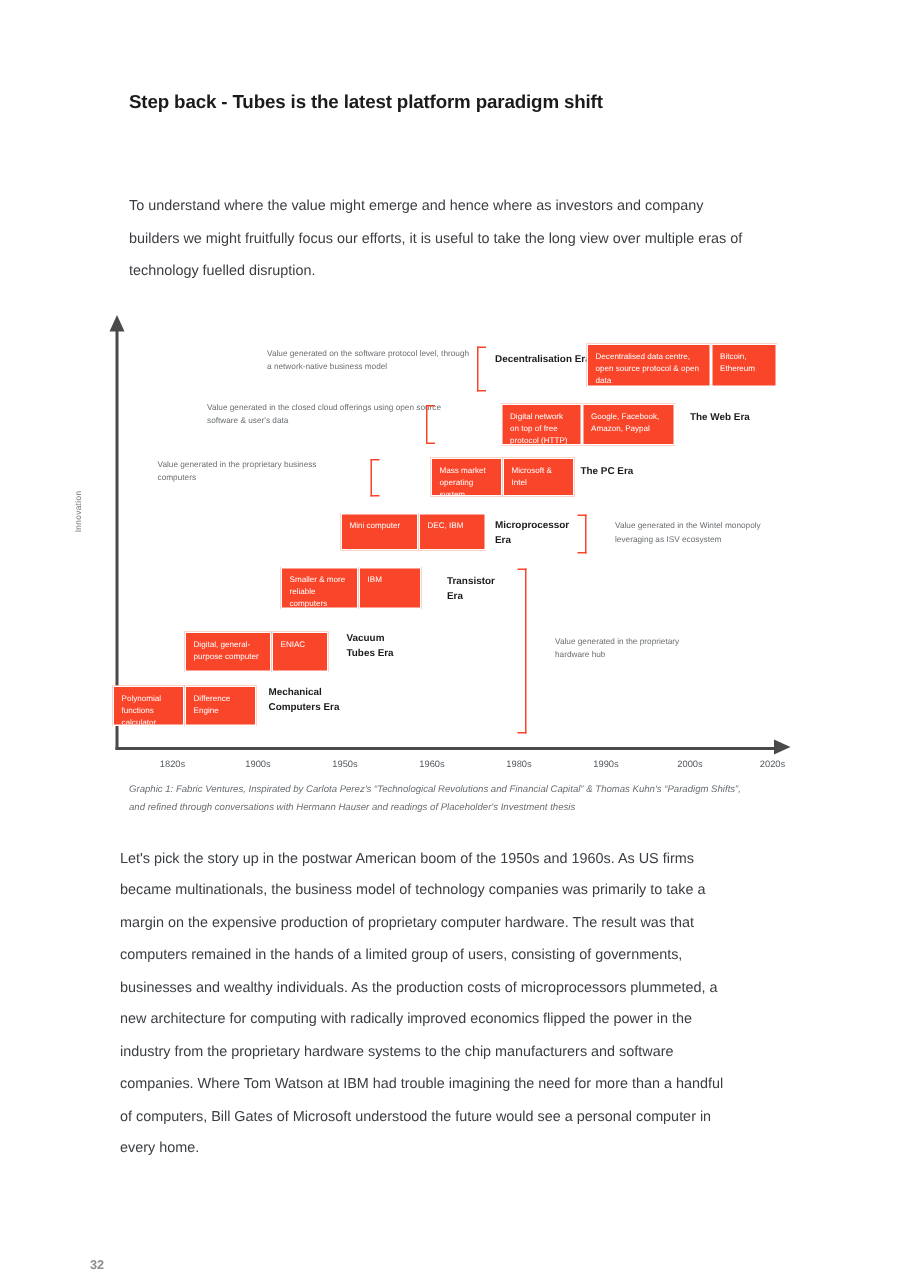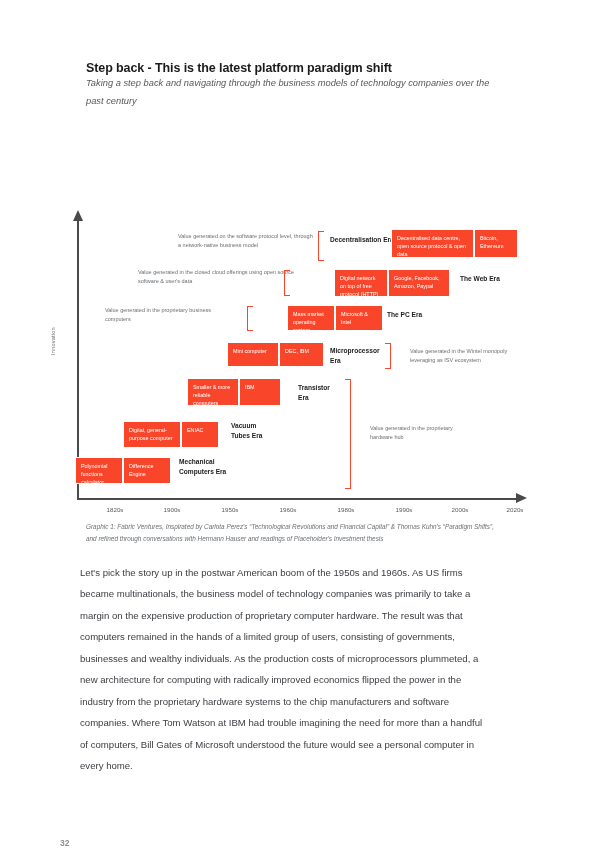--- a/index.html
+++ b/index.html
@@ -117,22 +117,22 @@
   .pageno {
     position:absolute; left:60px; top:838px;
     font-size:8.5px; color:#8b8f93;font-weight:bold;
   }
 </style>
 </head>
 <body>
 
 <div class="page">
 
-  <h1 class="h1">Step back - This is the latest platform paradigm shift</h1>
-  <div class="sub">Taking a step back and navigating through the business models of technology companies over the past century</div>
+  <h1 class="h1">Step back - Tubes is the latest platform paradigm shift</h1>
+  <div class="intro">To understand where the value might emerge and hence where as investors and company builders we might fruitfully focus our efforts, it is useful to take the long view over multiple eras of technology fuelled disruption.</div>
 
   <div class="chart">
 
     <div class="y-arrow"></div>
     <div class="y-axis"></div>
     <div class="x-axis"></div>
     <div class="x-arrow"></div>
     <div class="y-label">Innovation</div>
 
     <div class="xtick" style="left:55px">1820s</div>

